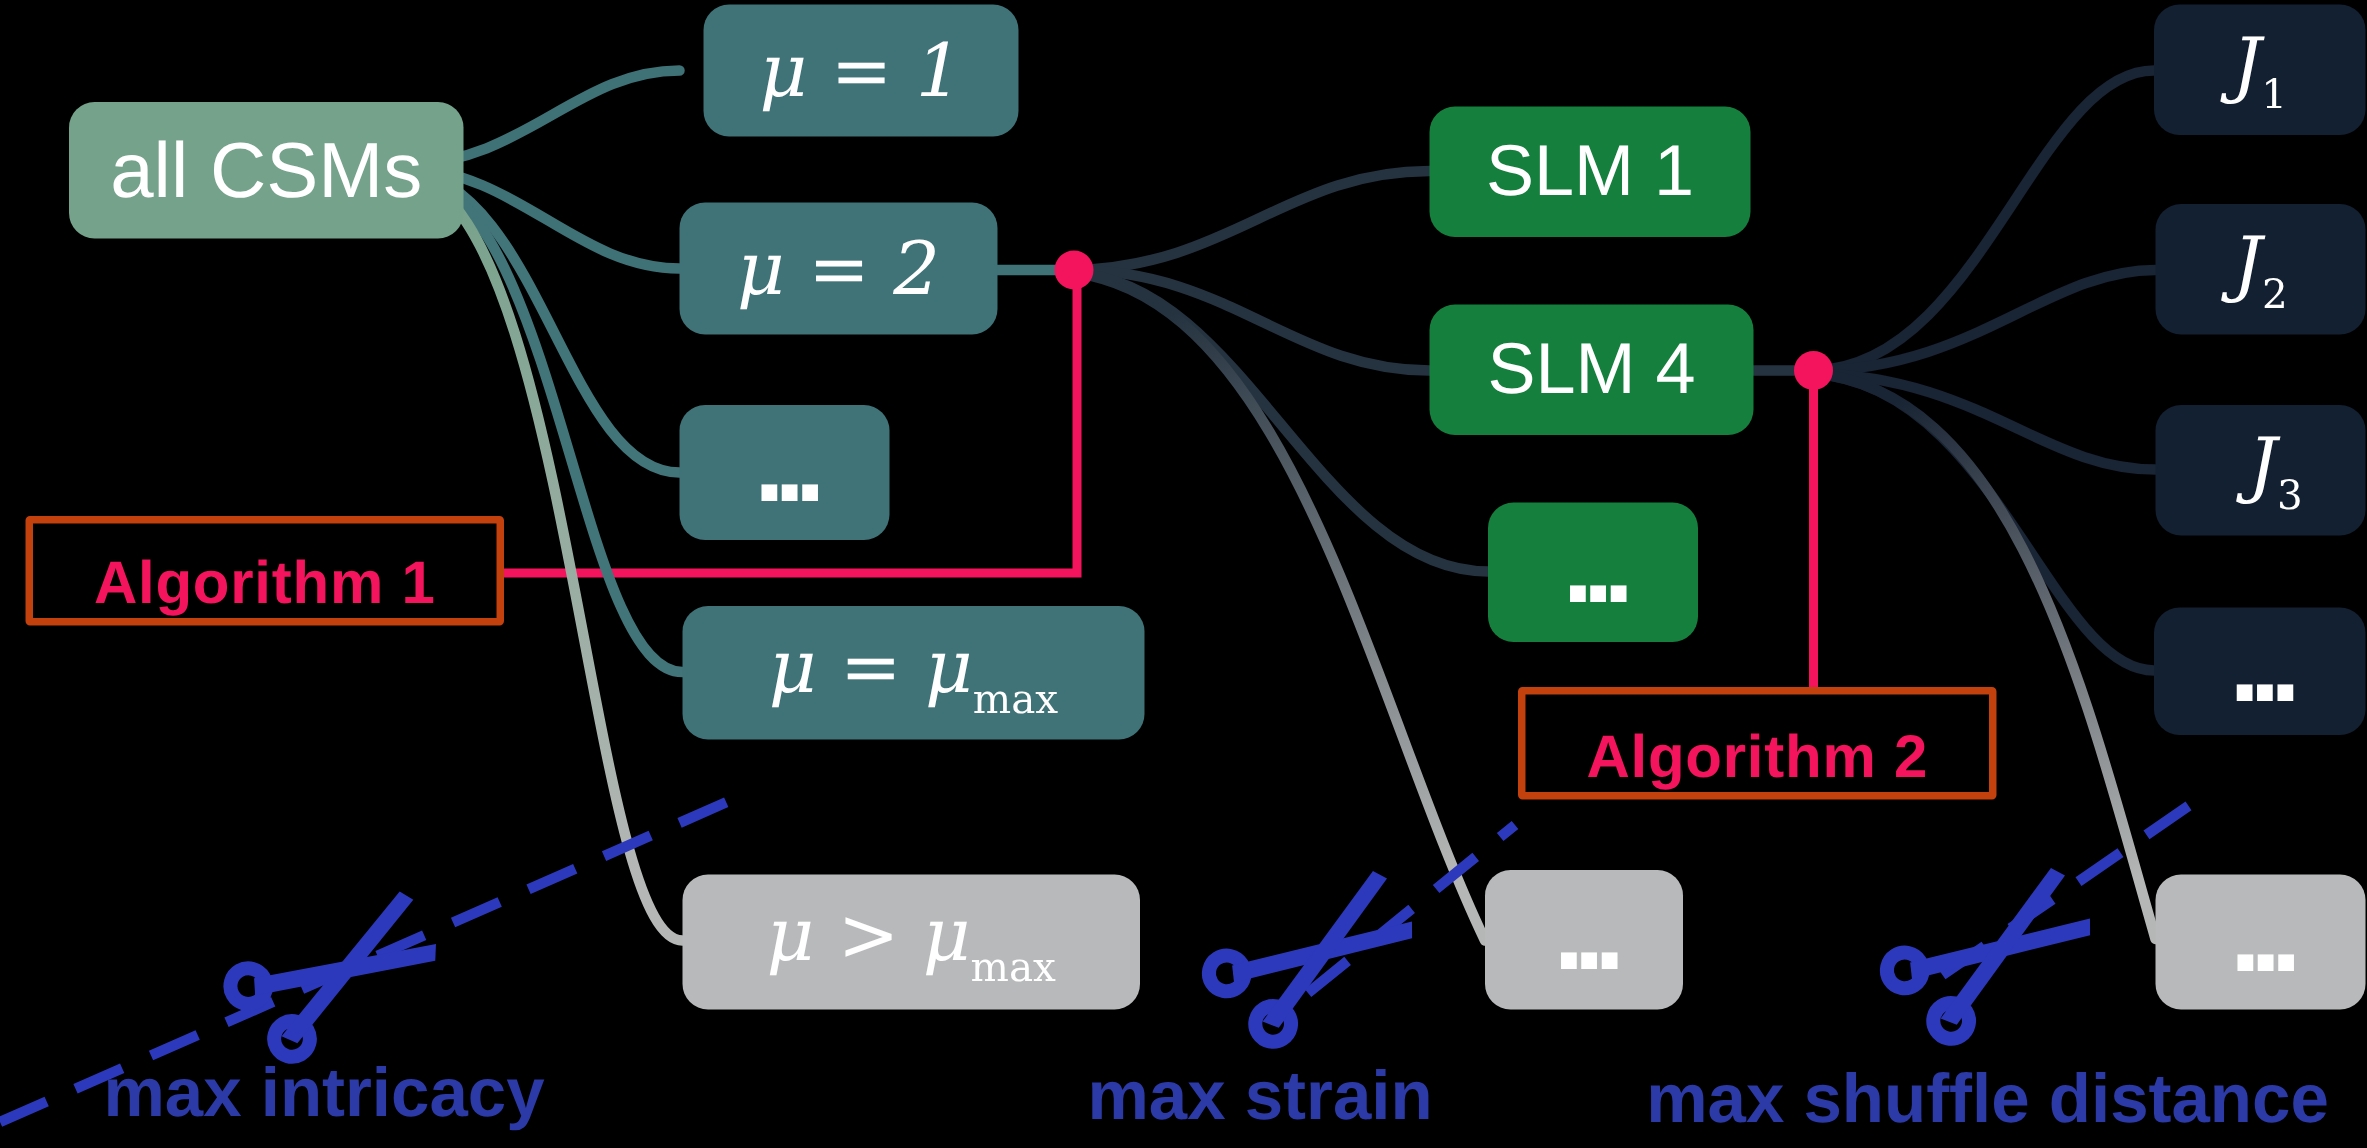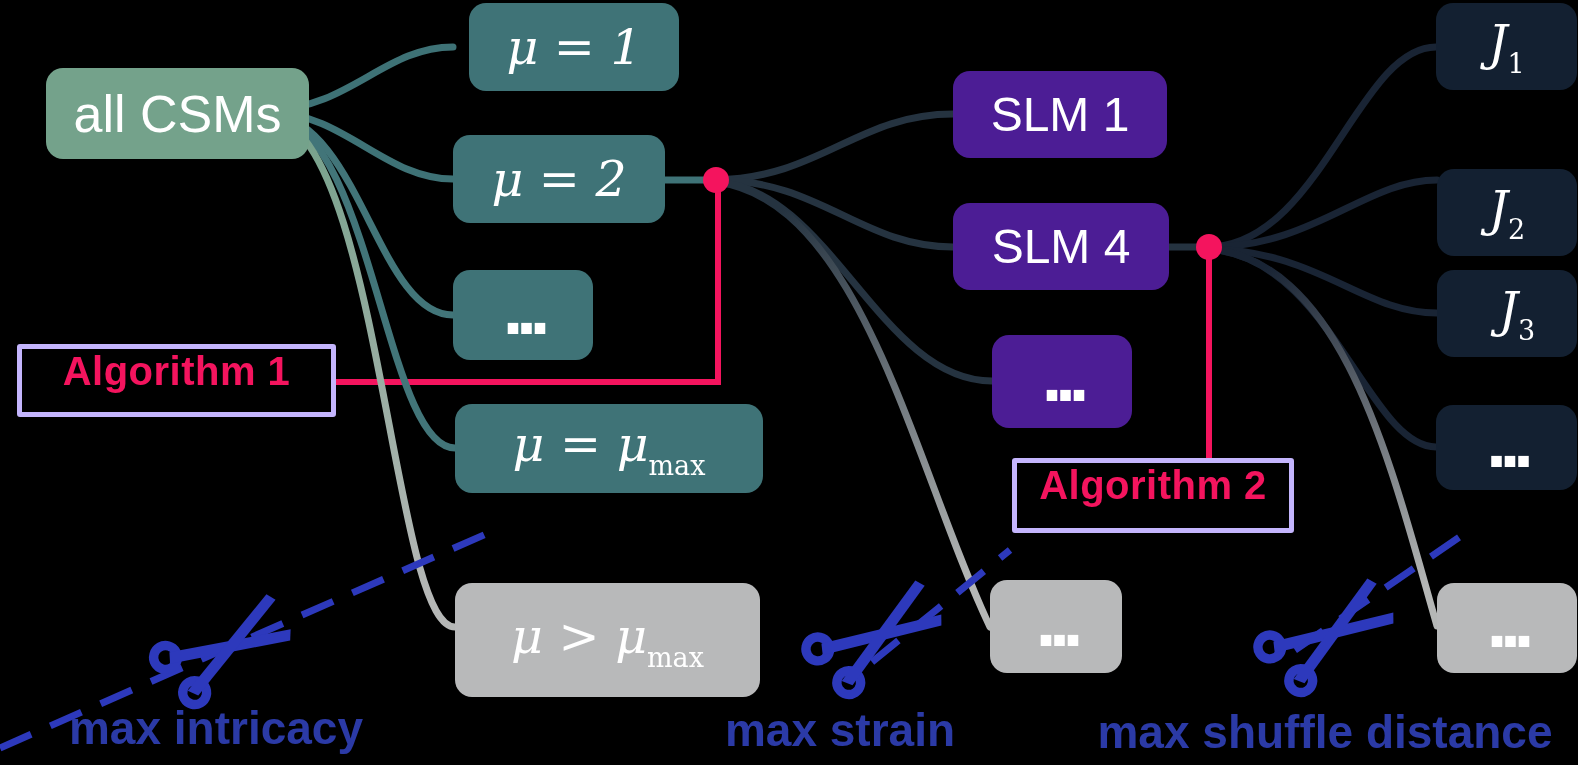--- a/index.html
+++ b/index.html
@@ -3,33 +3,33 @@
 <meta charset="utf-8">
 <style>
   html,body{margin:0;padding:0;background:#000;}
   body{width:1578px;height:765px;position:relative;overflow:hidden;
        font-family:"Liberation Sans",sans-serif;}
   svg.canvas{position:absolute;left:0;top:0;width:1578px;height:765px;}
   .box{position:absolute;border-radius:17px;display:flex;align-items:center;
        justify-content:center;color:#ffffff;box-sizing:border-box;}
   .sage{background:#74a28b;margin-left:39px;}
   .teal{background:#3f7377;}
-  .navy{background:#4c1d95;}
+  .navy{background:#15803d;}
   .dark{background:#132031;justify-content:center;}
   .grayb{background:#b8b9ba;}
   .sans-label{font-size:52px;font-weight:400;}
   .sans-label.small{font-size:48px;}
   .mu{font-family:"DejaVu Serif","Liberation Serif",serif;font-style:italic;font-size:49px;}
   .mu .rsub{font-style:normal;font-size:27px;vertical-align:-14px;letter-spacing:0;}
   .jtext{font-family:"DejaVu Serif","Liberation Serif",serif;font-style:italic;font-size:48px;}
   .jtext .rsub{font-style:normal;font-size:27px;vertical-align:-13px;}
   .dots-text{font-weight:700;font-size:74px;letter-spacing:-7px;line-height:1;
              transform:translateY(-6px);}
-  .algo{position:absolute;border:5px solid #c4b5fd;color:#f4145e;background:transparent;
-        display:flex;align-items:flex-start;justify-content:center;font-weight:700;
+  .algo{position:absolute;border:5px solid #c2410c;color:#f4145e;background:transparent;
+        display:flex;align-items:flex-end;justify-content:center;font-weight:700;
         font-size:40px;border-radius:3px;box-sizing:border-box;letter-spacing:0.5px;}
   .cutlabel{position:absolute;color:#2b3aa6;font-weight:700;font-size:46px;
             text-align:center;white-space:nowrap;}
 </style>
 </head>
 <body>
 
 <svg class="canvas" viewBox="0 0 1578 765">
   <defs>
     <linearGradient id="gradLeft" gradientUnits="userSpaceOnUse" x1="300" y1="140" x2="430" y2="590">
@@ -109,21 +109,21 @@
 </div>
 
 <div class="box teal" style="left:453px;top:270px;width:140px;height:90px;">
   <span class="dots-text">...</span>
 </div>
 
 <div class="box teal" style="left:455px;top:404px;width:308px;height:89px;">
   <span class="mu"><span>μ = μ</span><span class="rsub">max</span></span>
 </div>
 
-<div class="box grayb" style="left:455px;top:583px;width:305px;height:114px;">
+<div class="box grayb" style="left:455px;top:583px;width:305px;height:90px;">
   <span class="mu"><span>μ &gt; μ</span><span class="rsub">max</span></span>
 </div>
 
 <div class="algo" style="left:17px;top:344px;width:319px;height:73px;">
   <span>Algorithm 1</span>
 </div>
 
 <div class="box navy" style="left:953px;top:71px;width:214px;height:87px;">
   <span class="sans-label small">SLM 1</span>
 </div>
@@ -133,29 +133,29 @@
 </div>
 
 <div class="box navy" style="left:992px;top:335px;width:140px;height:93px;">
   <span class="dots-text">...</span>
 </div>
 
 <div class="box grayb" style="left:990px;top:580px;width:132px;height:93px;">
   <span class="dots-text">...</span>
 </div>
 
-<div class="algo" style="left:1012px;top:458px;width:282px;height:75px;">
+<div class="algo" style="left:1012px;top:458px;width:319px;height:75px;">
   <span>Algorithm 2</span>
 </div>
 
 <div class="box dark" style="left:1436px;top:3px;width:141px;height:87px;">
   <span class="jtext"><span>J</span><span class="rsub">1</span></span>
 </div>
 
-<div class="box dark" style="left:1437px;top:136px;width:140px;height:87px;margin-top:33px;">
+<div class="box dark" style="left:1437px;top:136px;width:140px;height:87px;">
   <span class="jtext"><span>J</span><span class="rsub">2</span></span>
 </div>
 
 <div class="box dark" style="left:1437px;top:270px;width:140px;height:87px;padding-left:20px;">
   <span class="jtext"><span>J</span><span class="rsub">3</span></span>
 </div>
 
 <div class="box dark" style="left:1436px;top:405px;width:141px;height:85px;">
   <span class="dots-text">...</span>
 </div>

